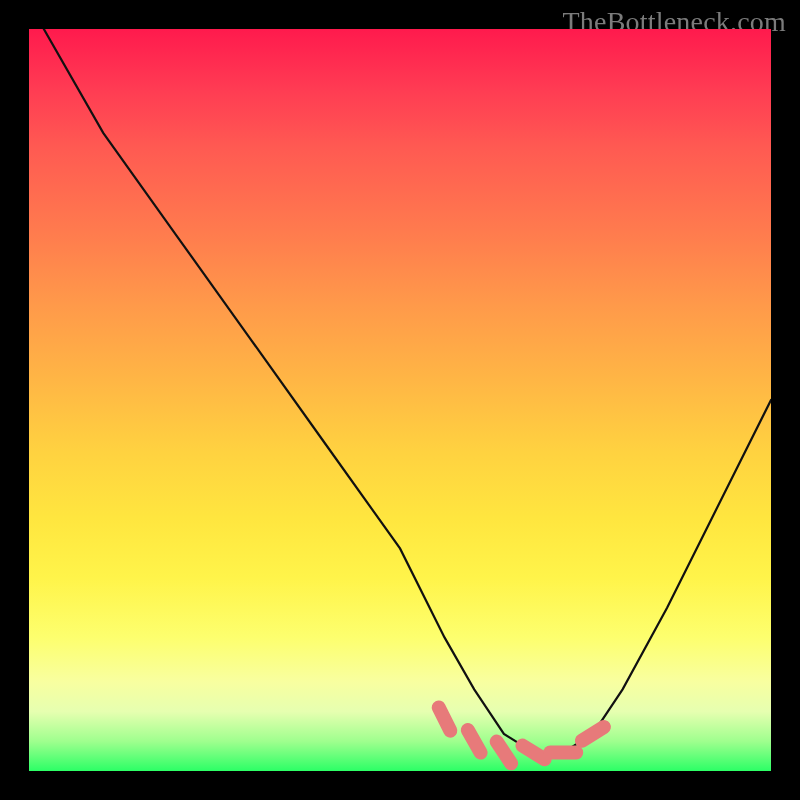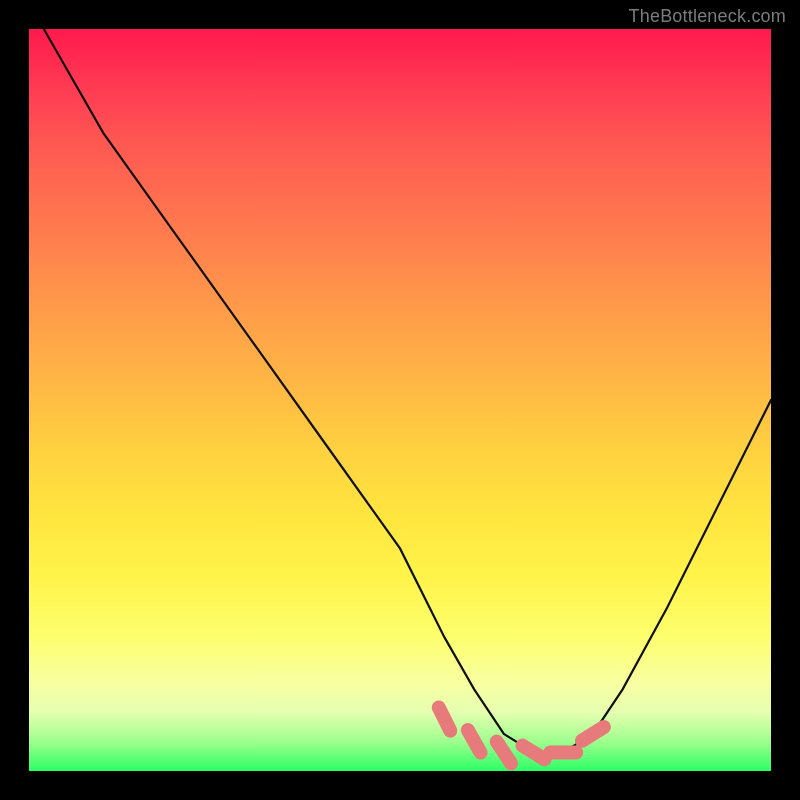--- a/index.html
+++ b/index.html
@@ -42,23 +42,24 @@
       #e6ffb0 92%,
       #9fff8e 96%,
       #2cff66 100%
     );
   }
   .watermark {
     position: absolute;
     top: 6px;
     right: 14px;
     color: #7b7b7b;
-    font-size: 18px;
+    font-size: 28px;
     font-weight: 500;
     letter-spacing: 0.2px;
+    font-family: Liberation Serif, serif;
   }
   svg.curve {
     position: absolute;
     left: 0;
     top: 0;
     width: 742px;
     height: 742px;
   }
 </style>
 </head>

